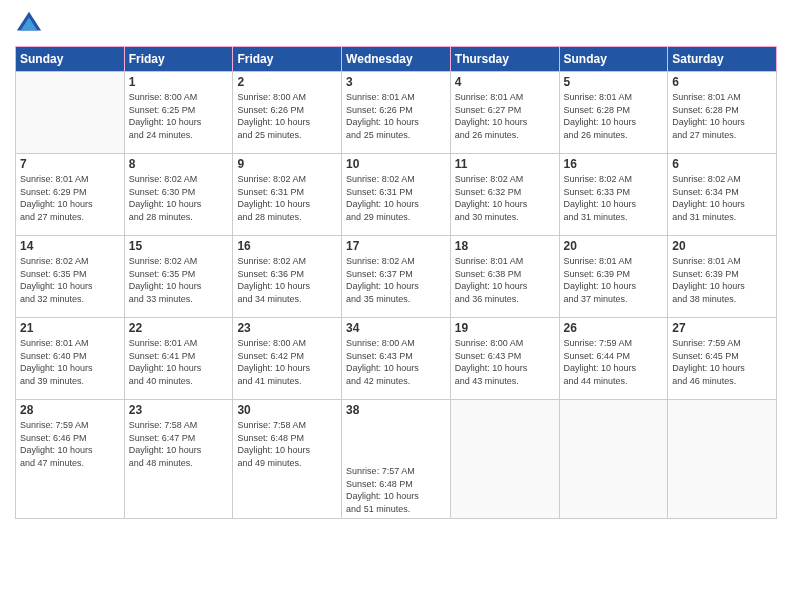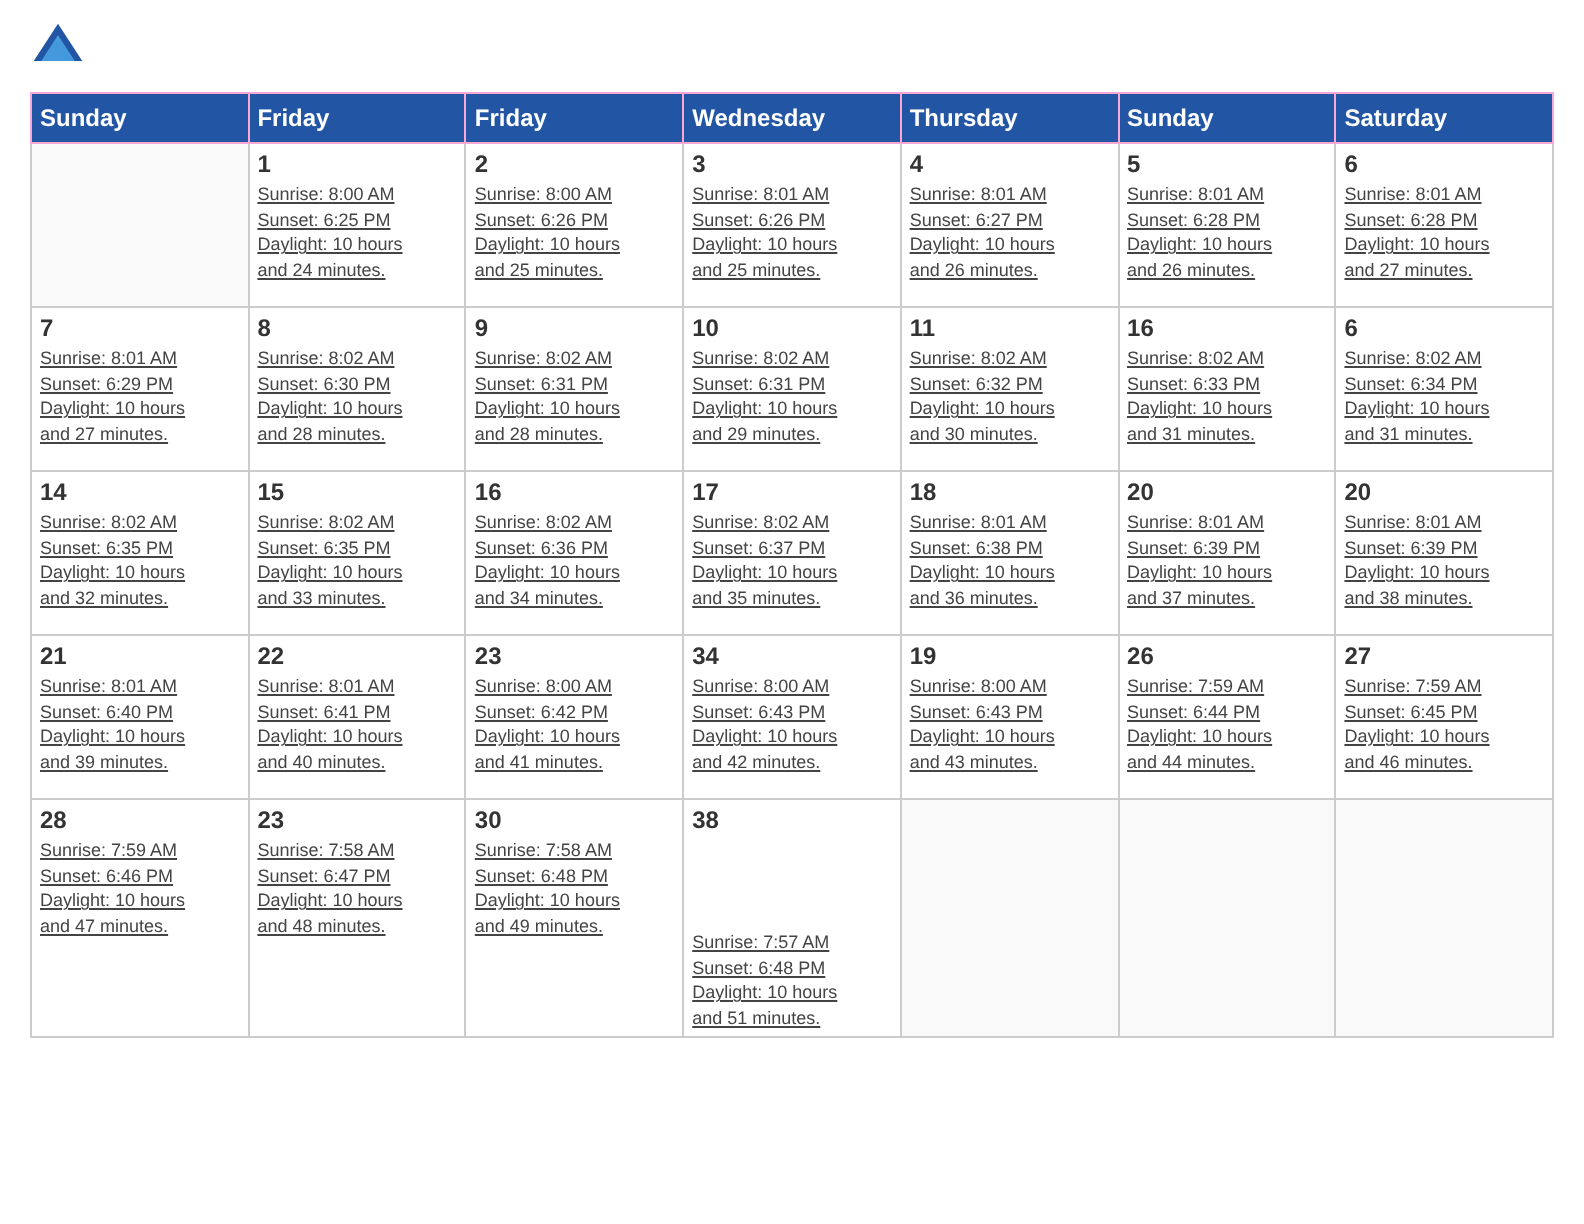--- a/index.html
+++ b/index.html
@@ -79,21 +79,20 @@
     .day-number {
       font-size: 12px;
       font-weight: bold;
       display: block;
       margin-bottom: 2px;
     }
     .day-info {
       font-size: 9px;
       line-height: 1.4;
       color: #444;
-      text-decoration: underline;
     }
   </style>
 </head>
 <body>
 
 <div class="container">
   <div class="header">
     <div class="logo">
       <svg class="logo-icon" viewBox="0 0 30 30" xmlns="http://www.w3.org/2000/svg">
         <polygon points="15,2 28,22 2,22" fill="#2255a4"></polygon>

